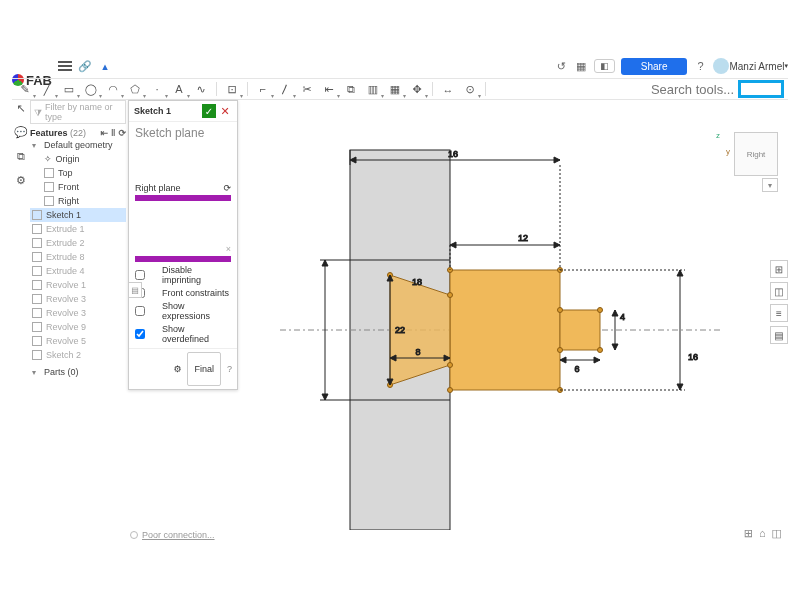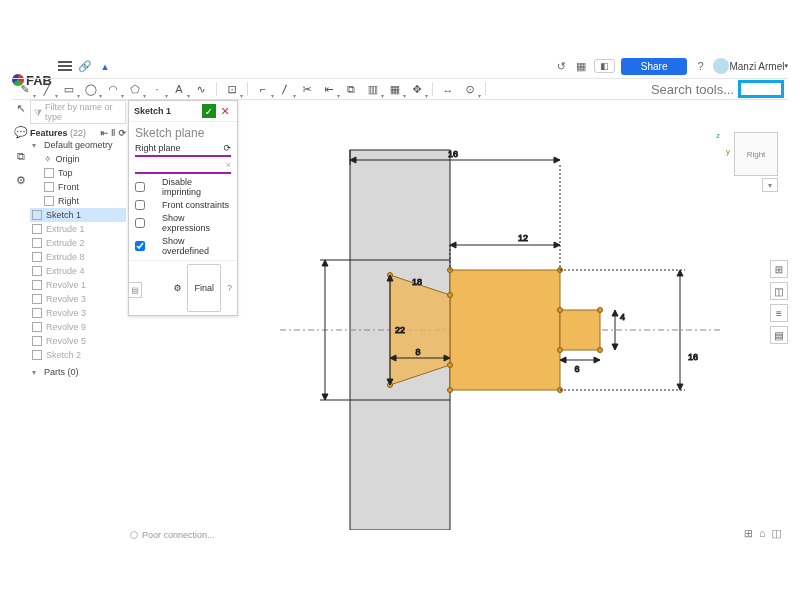--- a/index.html
+++ b/index.html
@@ -49,45 +49,45 @@
 
   
   .sketchpanel { position:absolute; left:128px; top:100px; width:110px; border:1px solid #ccc; background:#fff; box-shadow:0 1px 3px rgba(0,0,0,.15); font-size:9px;}
   .sp-head { display:flex; align-items:center; justify-content:space-between; padding:3px 5px; border-bottom:1px solid #eee;}
   .sp-head .title { font-weight:600; }
   .sp-head .btns { display:flex; gap:2px;}
   .chk { width:14px;height:14px; background:#1a8f1a; color:#fff; display:flex; align-items:center; justify-content:center; font-size:10px; cursor:pointer;}
   .xb { width:14px;height:14px; color:#c33; display:flex; align-items:center; justify-content:center; font-size:11px; cursor:pointer;}
   .sp-body { padding:4px 6px; display:flex; flex-direction:column; gap:3px;}
   .sp-label { color:#888; font-size:12px;}
-  .sp-field { display:flex; align-items:center; justify-content:space-between; border-bottom:2px solid #a21caf; padding-bottom:2px;}
+  .sp-field { display:flex; align-items:center; justify-content:space-between; border-bottom:6px solid #a21caf; padding-bottom:2px;margin-top:40px;}
   .sp-field .clr { color:#aaa; cursor:pointer; font-size:9px;}
   .sp-chk { display:flex; align-items:center; gap:17px;}
   .sp-chk input{ width:10px;height:10px;}
   .sp-foot { display:flex; align-items:center; justify-content:flex-end; gap:6px; border-top:1px solid #eee; padding:3px 5px;}
-  .finalbtn { border:1px solid #ccc; padding:18px 6px; border-radius:2px; cursor:pointer;}
+  .finalbtn { border:1px solid #ccc; padding:11px 6px; border-radius:2px; cursor:pointer;}
 
   
   .paneltoggle { position:absolute; left:128px; top:282px; width:14px;height:16px;border:1px solid #ccc; background:#fff; display:flex; align-items:center; justify-content:center; font-size:8px; color:#888; cursor:pointer;}
 
   
   .rightrail { position:absolute; right:12px; top:260px; display:flex; flex-direction:column; gap:4px;}
   .rightrail .btn { width:18px;height:18px;border:1px solid #ccc; background:#fff; display:flex;align-items:center;justify-content:center; font-size:10px; color:#555; cursor:pointer;}
 
   
   .viewcube { position:absolute; right:22px; top:132px; width:44px; height:44px; border:1px solid #ccc; background:#fafafa; display:flex; align-items:center; justify-content:center; font-size:8px; color:#888; cursor:pointer;}
   .axes { position:absolute; right:70px; top:135px; font-size:8px; color:#7a9;}
   .cubedrop { position:absolute; right:22px; top:178px; width:16px;height:14px; border:1px solid #ccc; font-size:8px; color:#888; display:flex;align-items:center;justify-content:center; cursor:pointer;}
 
   
   .canvas { position:absolute; left:240px; top:110px; right:40px; bottom:70px; }
   .sketch-svg { width:100%; height:100%; }
 
   
-  .status { position:absolute; left:130px; bottom:60px; font-size:9px; color:#999; display:flex; align-items:center; gap:4px;}
+  .status { position:absolute; left:130px; bottom:60px; font-size:9px; color:#999; display:flex; align-items:center; gap:4px;text-decoration:underline;}
   .status .dot{ width:8px;height:8px; border:1px solid #bbb;border-radius:50%;}
   .br-icons { position:absolute; right:18px; bottom:60px; display:flex; gap:6px; color:#888;}
   .br-icons span{ cursor:pointer; font-size:11px;}
 </style>
 </head>
 <body>
 
 <div class="topbar">
   <span class="logo">
     <span class="logo-dot"></span>

